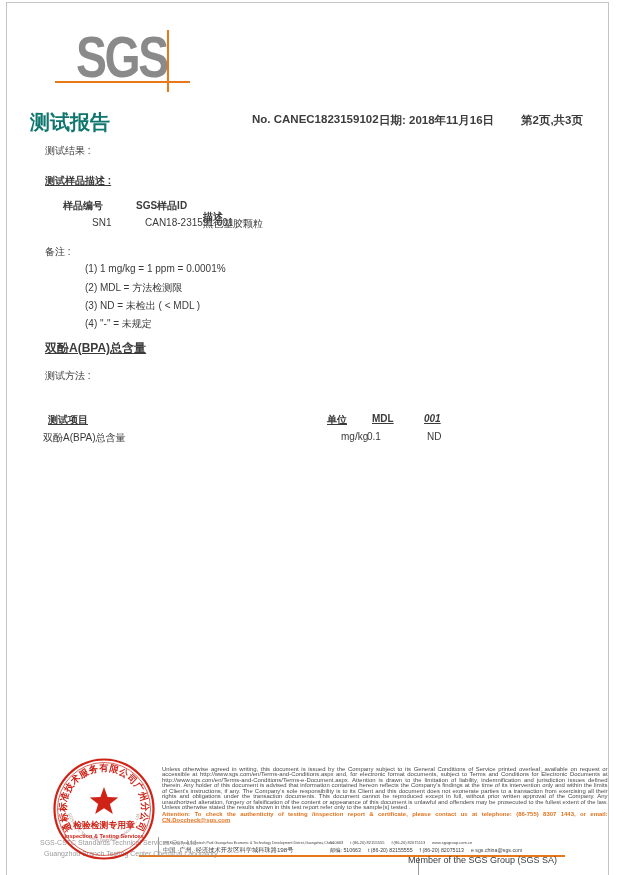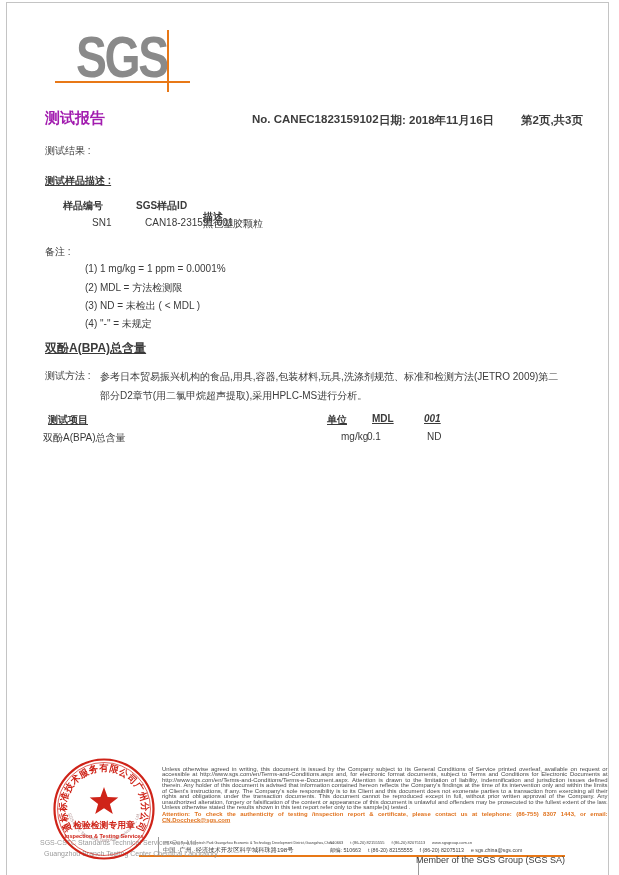--- a/index.html
+++ b/index.html
@@ -9,21 +9,21 @@
   }
   .abs{position:absolute;}
   .hairline{background:#c4c4c4;}
   
   .logo-text{
     left:76px;top:28px;font-size:58px;font-weight:bold;color:#8a8a8a;
     letter-spacing:-3px;line-height:1;transform:scaleX(0.8);transform-origin:left top;
   }
   .accent{background:#e87817;}
   
-  .doc-title{left:45px;top:109px;font-size:15px;font-weight:bold;color:#a21caf;}
+  .doc-title{left:30px;top:109px;font-size:20px;font-weight:bold;color:#0f766e;}
   .hdr{font-size:11.5px;font-weight:bold;color:#3c3c3c;}
   
   .t{font-size:10px;color:#3a3a3a;}
   .b{font-weight:bold;}
   .u{text-decoration:underline;}
   .i{font-style:italic;}
   .method-text{left:100px;top:367px;width:468px;line-height:19px;}
   
   .stamp-wrap{left:52px;top:757px;width:104px;height:104px;z-index:3;pointer-events:none;}
   .gray-cap{font-size:7px;color:#9b9b9b;white-space:nowrap;z-index:2;}
@@ -34,21 +34,21 @@
     font-size:11.8px;line-height:11px;text-align:justify;color:#4a4a4a;
   }
   .attention{color:#e0731f;font-weight:bold;margin-top:3px;}
   .addr-block{left:163px;top:839px;width:445px;}
   .addr-inner{width:890px;transform:scale(0.5);transform-origin:left top;color:#3f3f3f;white-space:nowrap;}
   .addr-row1{display:flex;align-items:baseline;font-size:8px;line-height:13px;}
   .addr-row2{display:flex;align-items:baseline;font-size:10.5px;line-height:17px;}
   .addr-en{width:334px;flex:none;font-size:7px;}
   .addr-cn{width:334px;flex:none;font-size:12.5px;}
   .seg{margin-right:14px;}
-  .member{left:408px;top:855px;width:165px;text-align:center;font-size:9px;color:#3a3a3a;}
+  .member{left:408px;top:855px;width:165px;text-align:left;font-size:9px;color:#3a3a3a;}
 </style>
 </head>
 <body>
 
 <div class="page">
 
   <div class="abs hairline" style="left:6px;top:2px;width:603px;height:1px;"></div>
   <div class="abs hairline" style="left:6px;top:2px;width:1px;height:873px;"></div>
   <div class="abs hairline" style="left:608px;top:2px;width:1px;height:873px;"></div>
 
@@ -72,21 +72,20 @@
   <div class="abs t" style="left:203px;top:217px;">黑色塑胶颗粒</div>
 
   <div class="abs t" style="left:45px;top:245px;">备注 :</div>
   <div class="abs t" style="left:85px;top:263px;">(1) 1 mg/kg = 1 ppm = 0.0001%</div>
   <div class="abs t" style="left:85px;top:281px;">(2) MDL = 方法检测限</div>
   <div class="abs t" style="left:85px;top:299px;">(3) ND = 未检出 ( &lt; MDL )</div>
   <div class="abs t" style="left:85px;top:317px;">(4) "-" = 未规定</div>
 
   <div class="abs t b u" style="left:45px;top:340px;font-size:12px;">双酚A(BPA)总含量</div>
   <div class="abs t" style="left:45px;top:369px;">测试方法 :</div>
-  <div class="abs t method-text">参考日本贸易振兴机构的食品,用具,容器,包装材料,玩具,洗涤剂规范、标准和检测方法(JETRO 2009)第二部分D2章节(用二氯甲烷超声提取),采用HPLC-MS进行分析。</div>
 
   <div class="abs t b u" style="left:48px;top:413px;">测试项目</div>
   <div class="abs t b u" style="left:327px;top:413px;">单位</div>
   <div class="abs t b u" style="left:372px;top:413px;">MDL</div>
   <div class="abs t b u i" style="left:424px;top:413px;">001</div>
   <div class="abs t" style="left:43px;top:431px;">双酚A(BPA)总含量</div>
   <div class="abs t" style="left:323px;top:431px;padding-left:18px;">mg/kg</div>
   <div class="abs t" style="left:367px;top:431px;">0.1</div>
   <div class="abs t" style="left:427px;top:431px;">ND</div>
 

